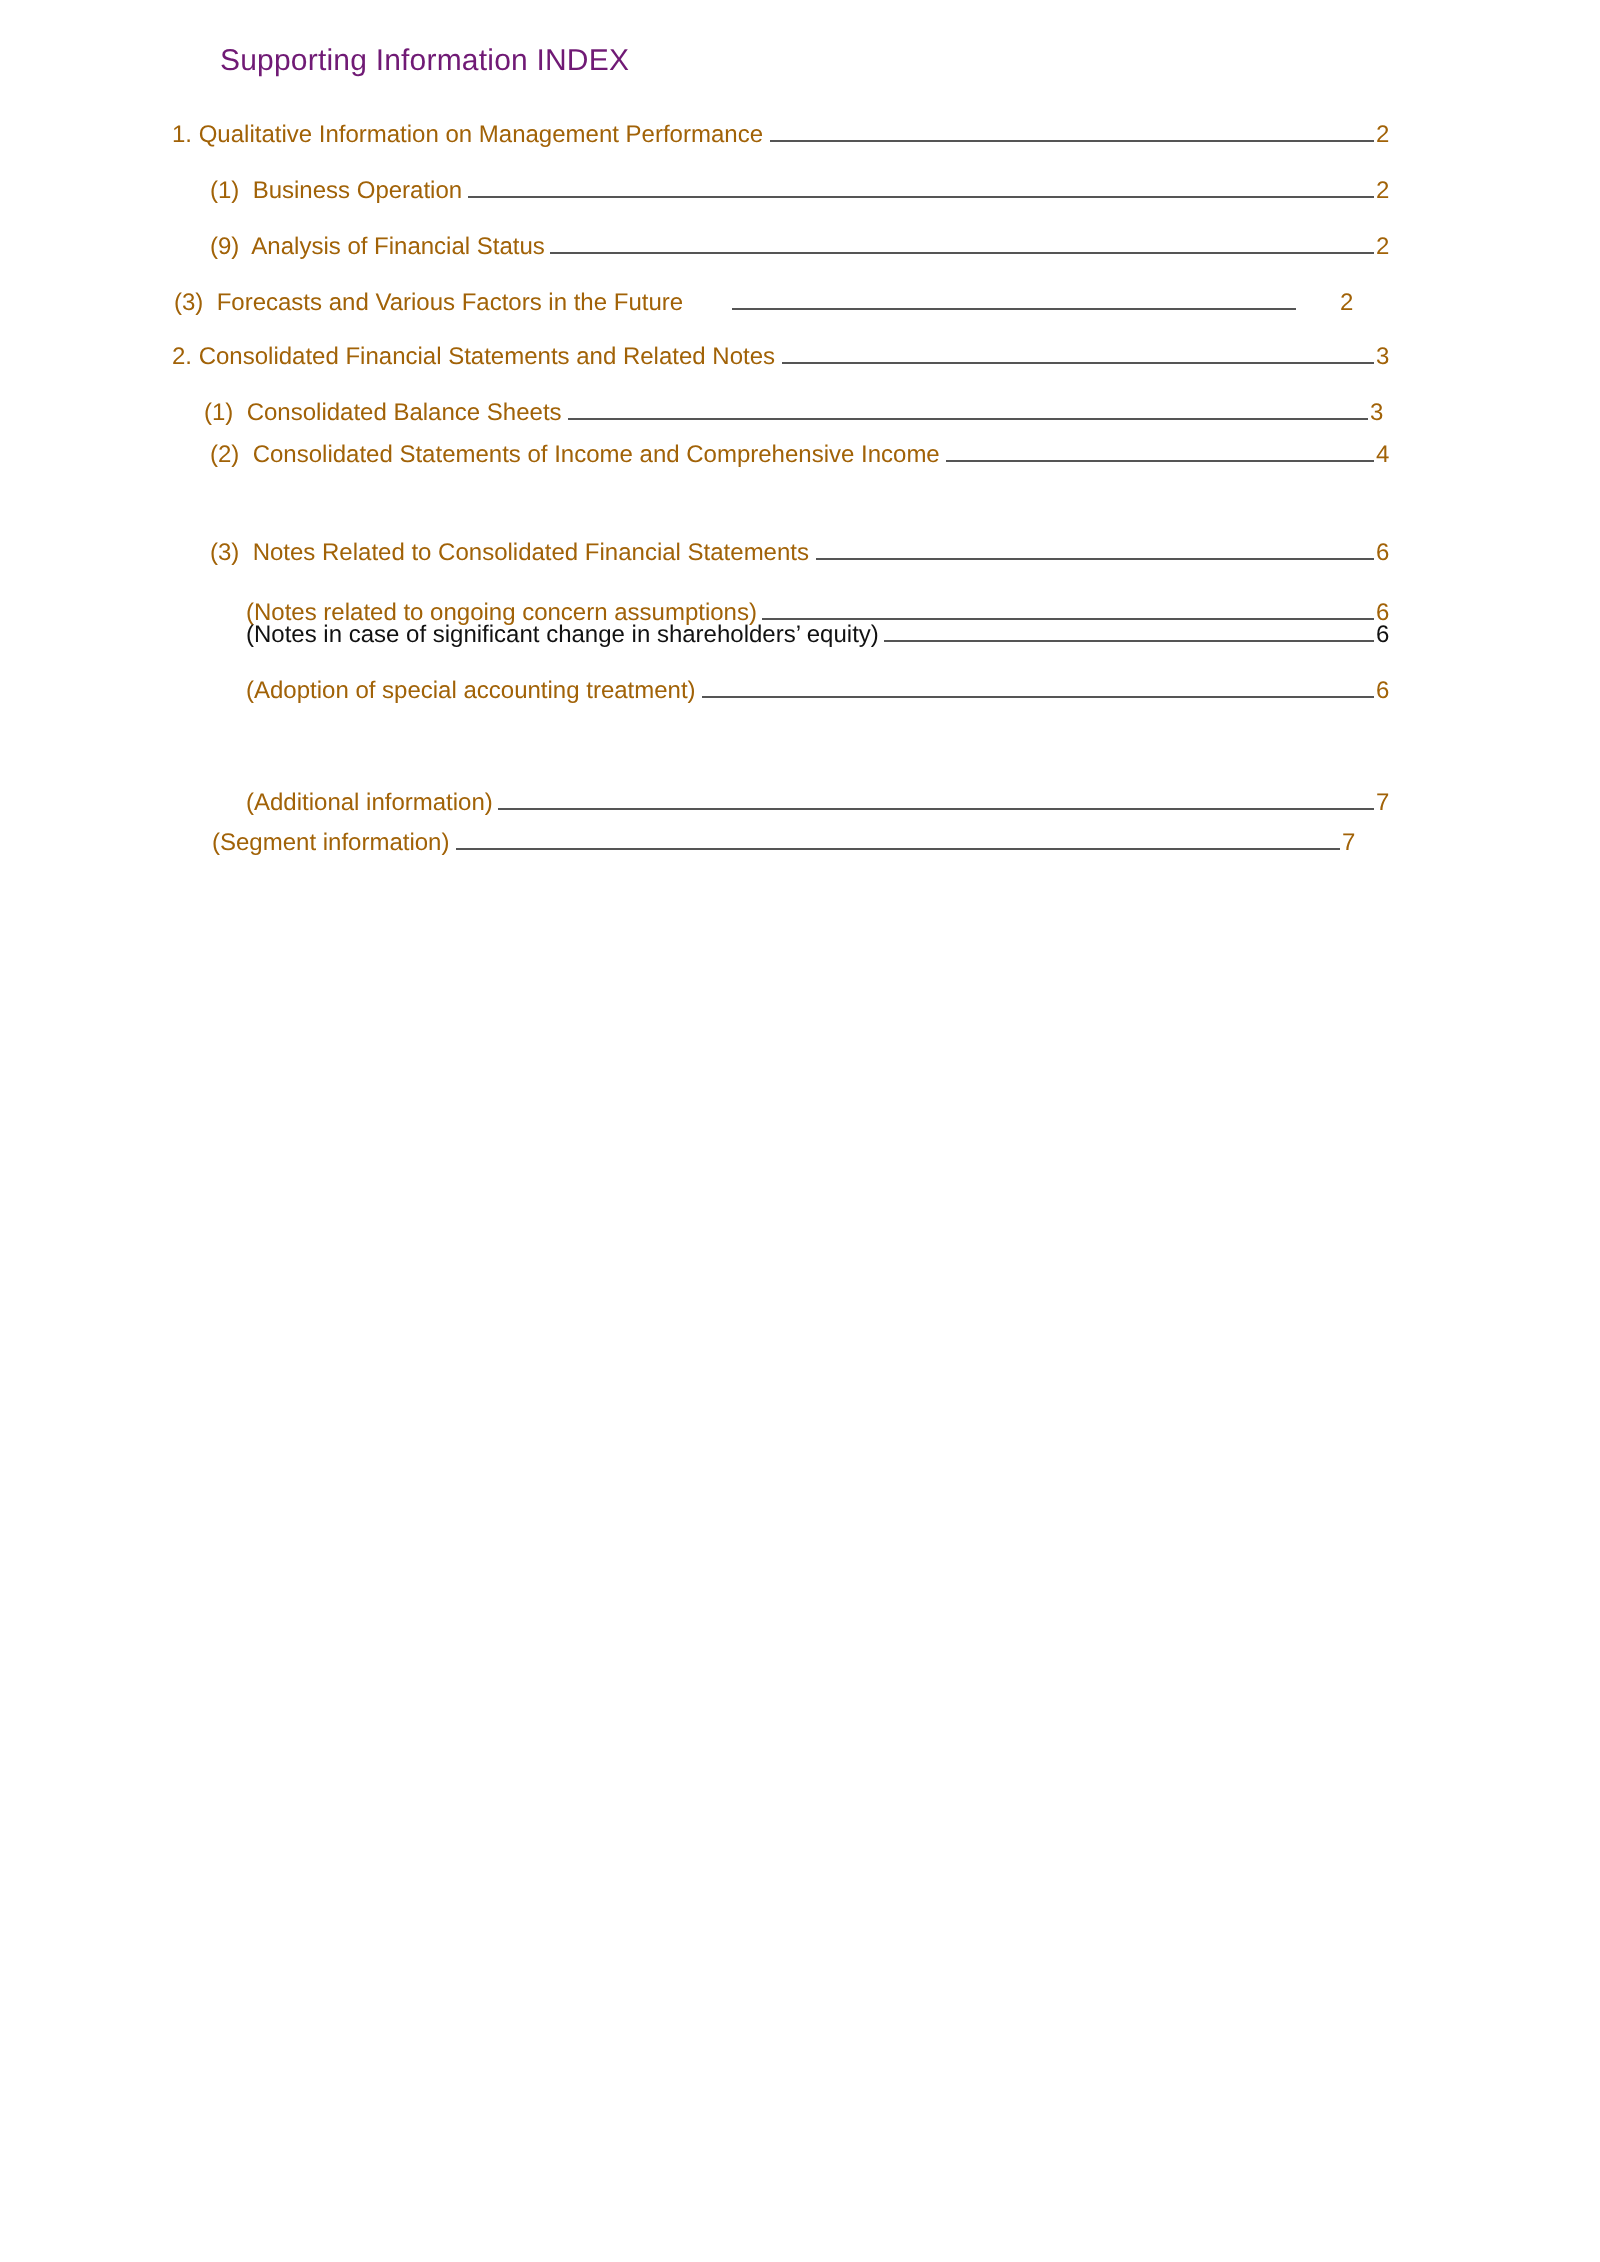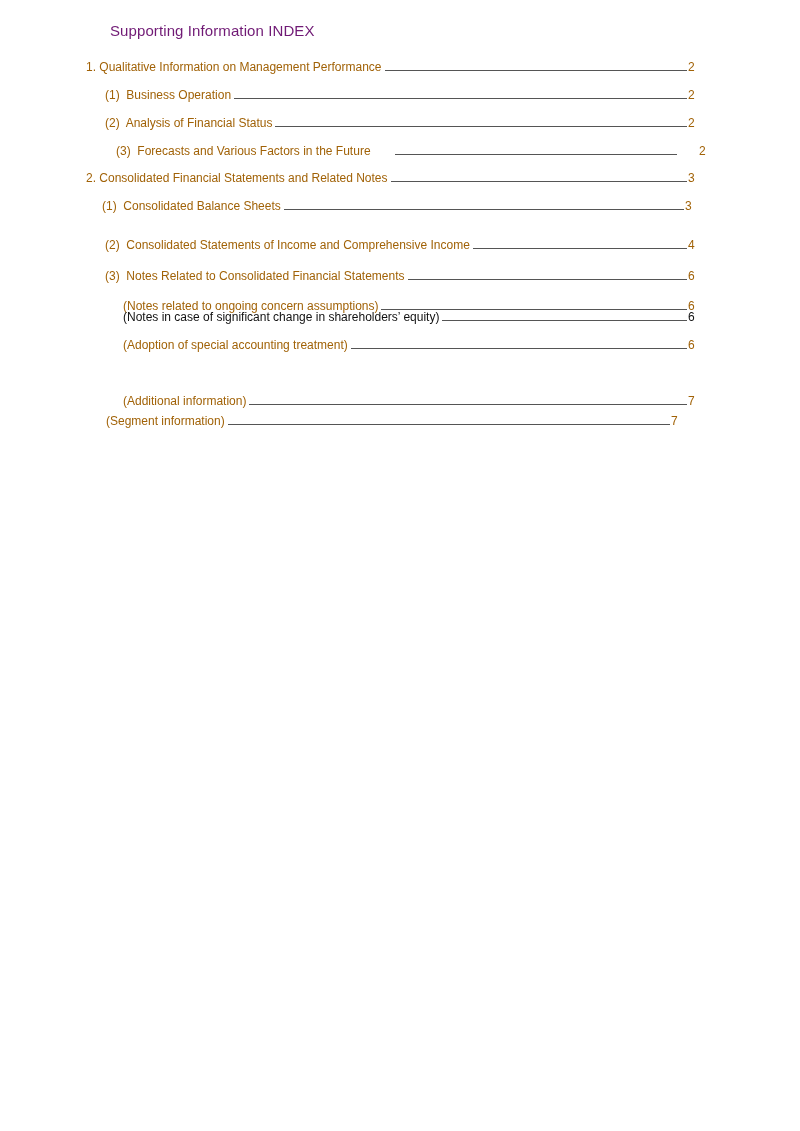--- a/index.html
+++ b/index.html
@@ -23,40 +23,40 @@
     <span class="label">1. Qualitative Information on Management Performance</span>
     <span class="leader"></span>
     <span class="page">2</span>
   </div>
   <div class="row" style="left:105px; width:591px; top:86px;">
     <span class="label">(1)  Business Operation</span>
     <span class="leader"></span>
     <span class="page">2</span>
   </div>
   <div class="row" style="left:105px; width:591px; top:114px;">
-    <span class="label">(2)  Analysis of Financial Status</span>
+    <span class="label">(9)  Analysis of Financial Status</span>
     <span class="leader"></span>
     <span class="page">2</span>
   </div>
-  <div class="row" style="left:116px; width:591px; top:142px;gap:21px;">
+  <div class="row" style="left:87px; width:591px; top:142px;gap:21px;">
     <span class="label">(3)  Forecasts and Various Factors in the Future</span>
     <span class="leader"></span>
     <span class="page">2</span>
   </div>
   <div class="row" style="left:86px; width:610px; top:169px;justify-content:flex-end;">
     <span class="label">2. Consolidated Financial Statements and Related Notes</span>
     <span class="leader"></span>
     <span class="page">3</span>
   </div>
   <div class="row" style="left:102px; width:591px; top:197px;">
     <span class="label">(1)  Consolidated Balance Sheets</span>
     <span class="leader"></span>
     <span class="page">3</span>
   </div>
-  <div class="row" style="left:105px; width:591px; top:236px;">
+  <div class="row" style="left:105px; width:591px; top:218px;">
     <span class="label">(2)  Consolidated Statements of Income and Comprehensive Income</span>
     <span class="leader"></span>
     <span class="page">4</span>
   </div>
   <div class="row" style="left:105px; width:591px; top:267px;align-items:flex-end;">
     <span class="label">(3)  Notes Related to Consolidated Financial Statements</span>
     <span class="leader"></span>
     <span class="page">6</span>
   </div>
   <div class="row" style="left:123px; width:573px; top:281px;margin-top:16px;">

